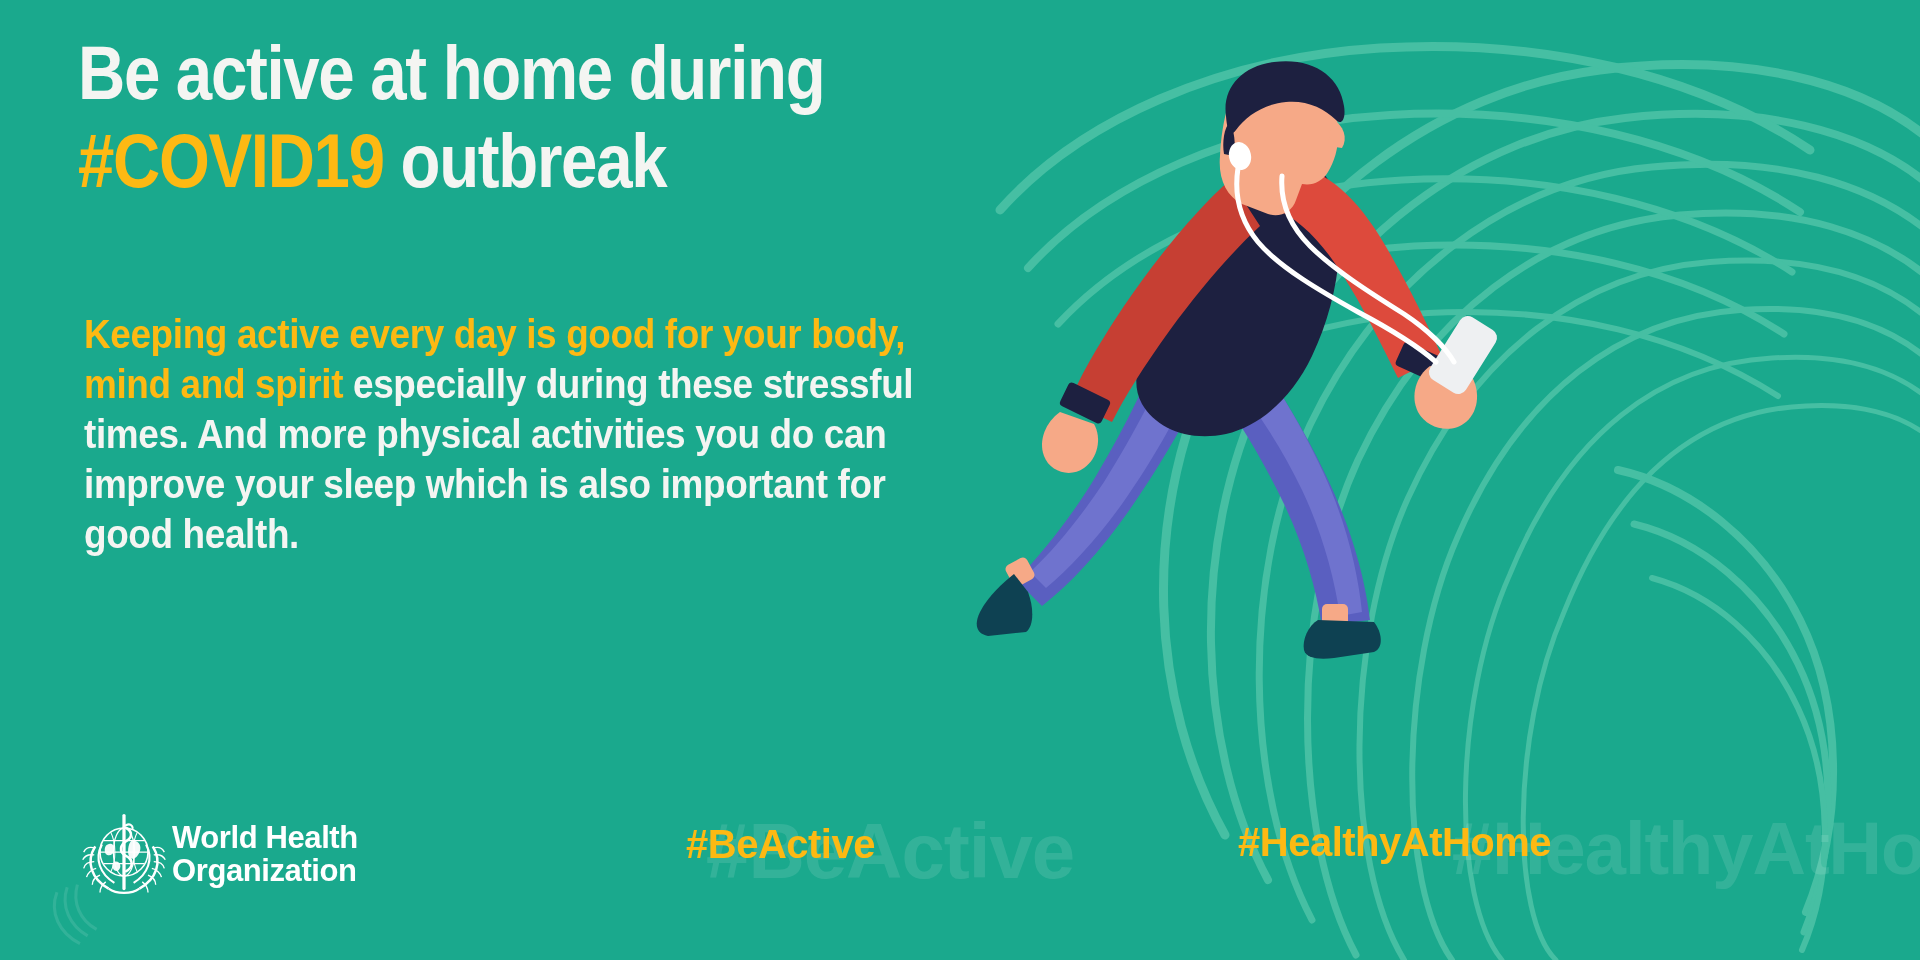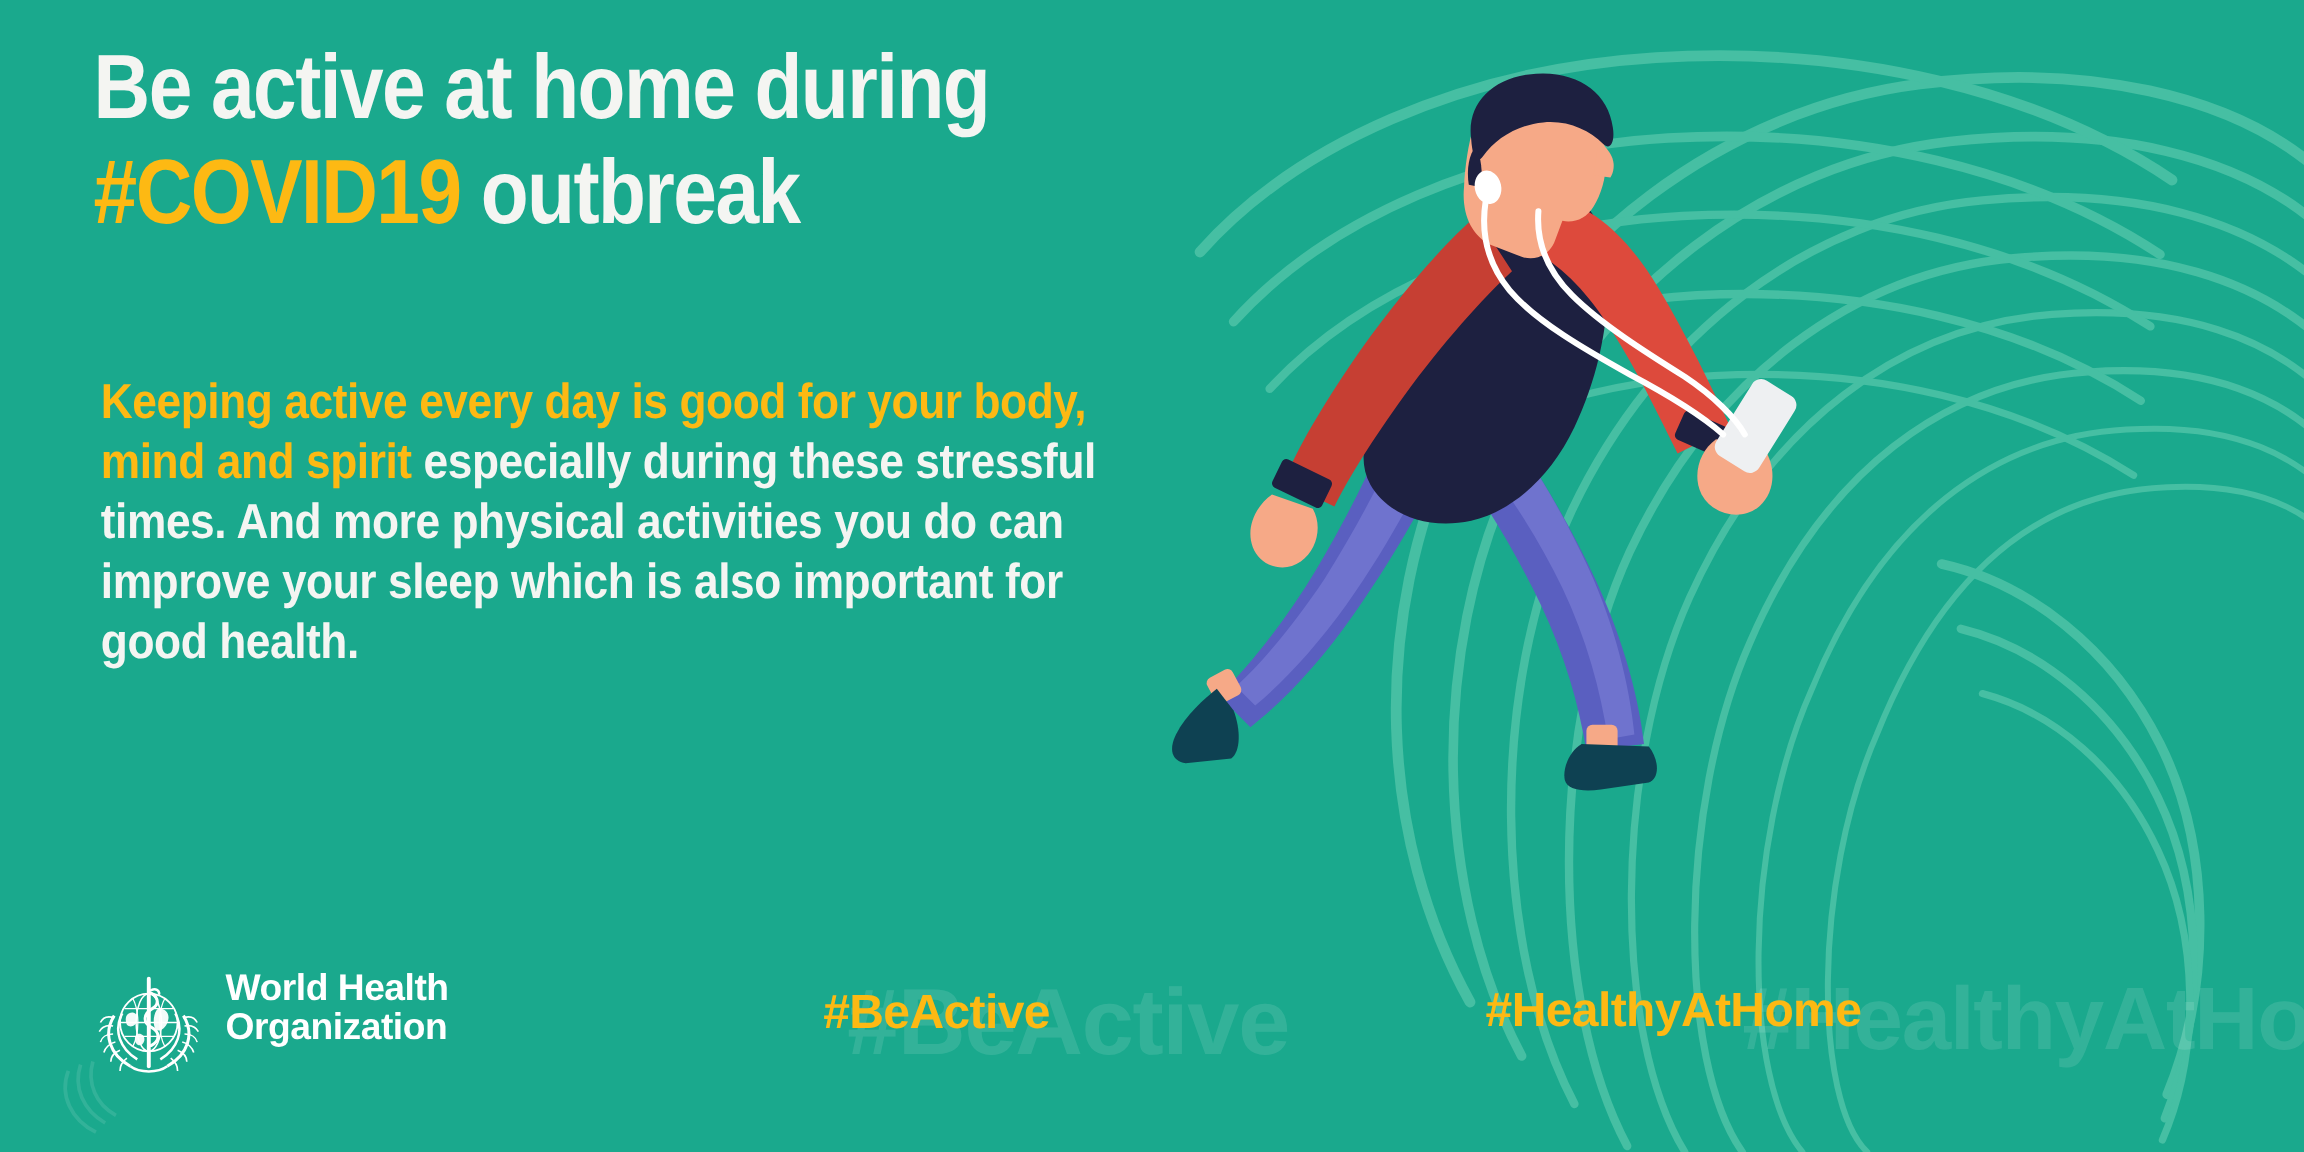--- a/index.html
+++ b/index.html
@@ -86,21 +86,21 @@
     transform-origin: left top;
   }
   .body-copy .accent { color: #fdb913; }
 
   
   .who-logo {
     position: absolute;
     left: 76px;
     top: 806px;
     display: flex;
-    gap: 16px;
+    align-items: center;
   }
   .who-emblem { width: 96px; height: 96px; display: block; }
   .who-wordmark {
     font-size: 31px;
     line-height: 1.08;
     font-weight: bold;
     color: #ffffff;
     letter-spacing: -0.4px;
   }
   .who-wordmark span { display: block; white-space: nowrap; }

